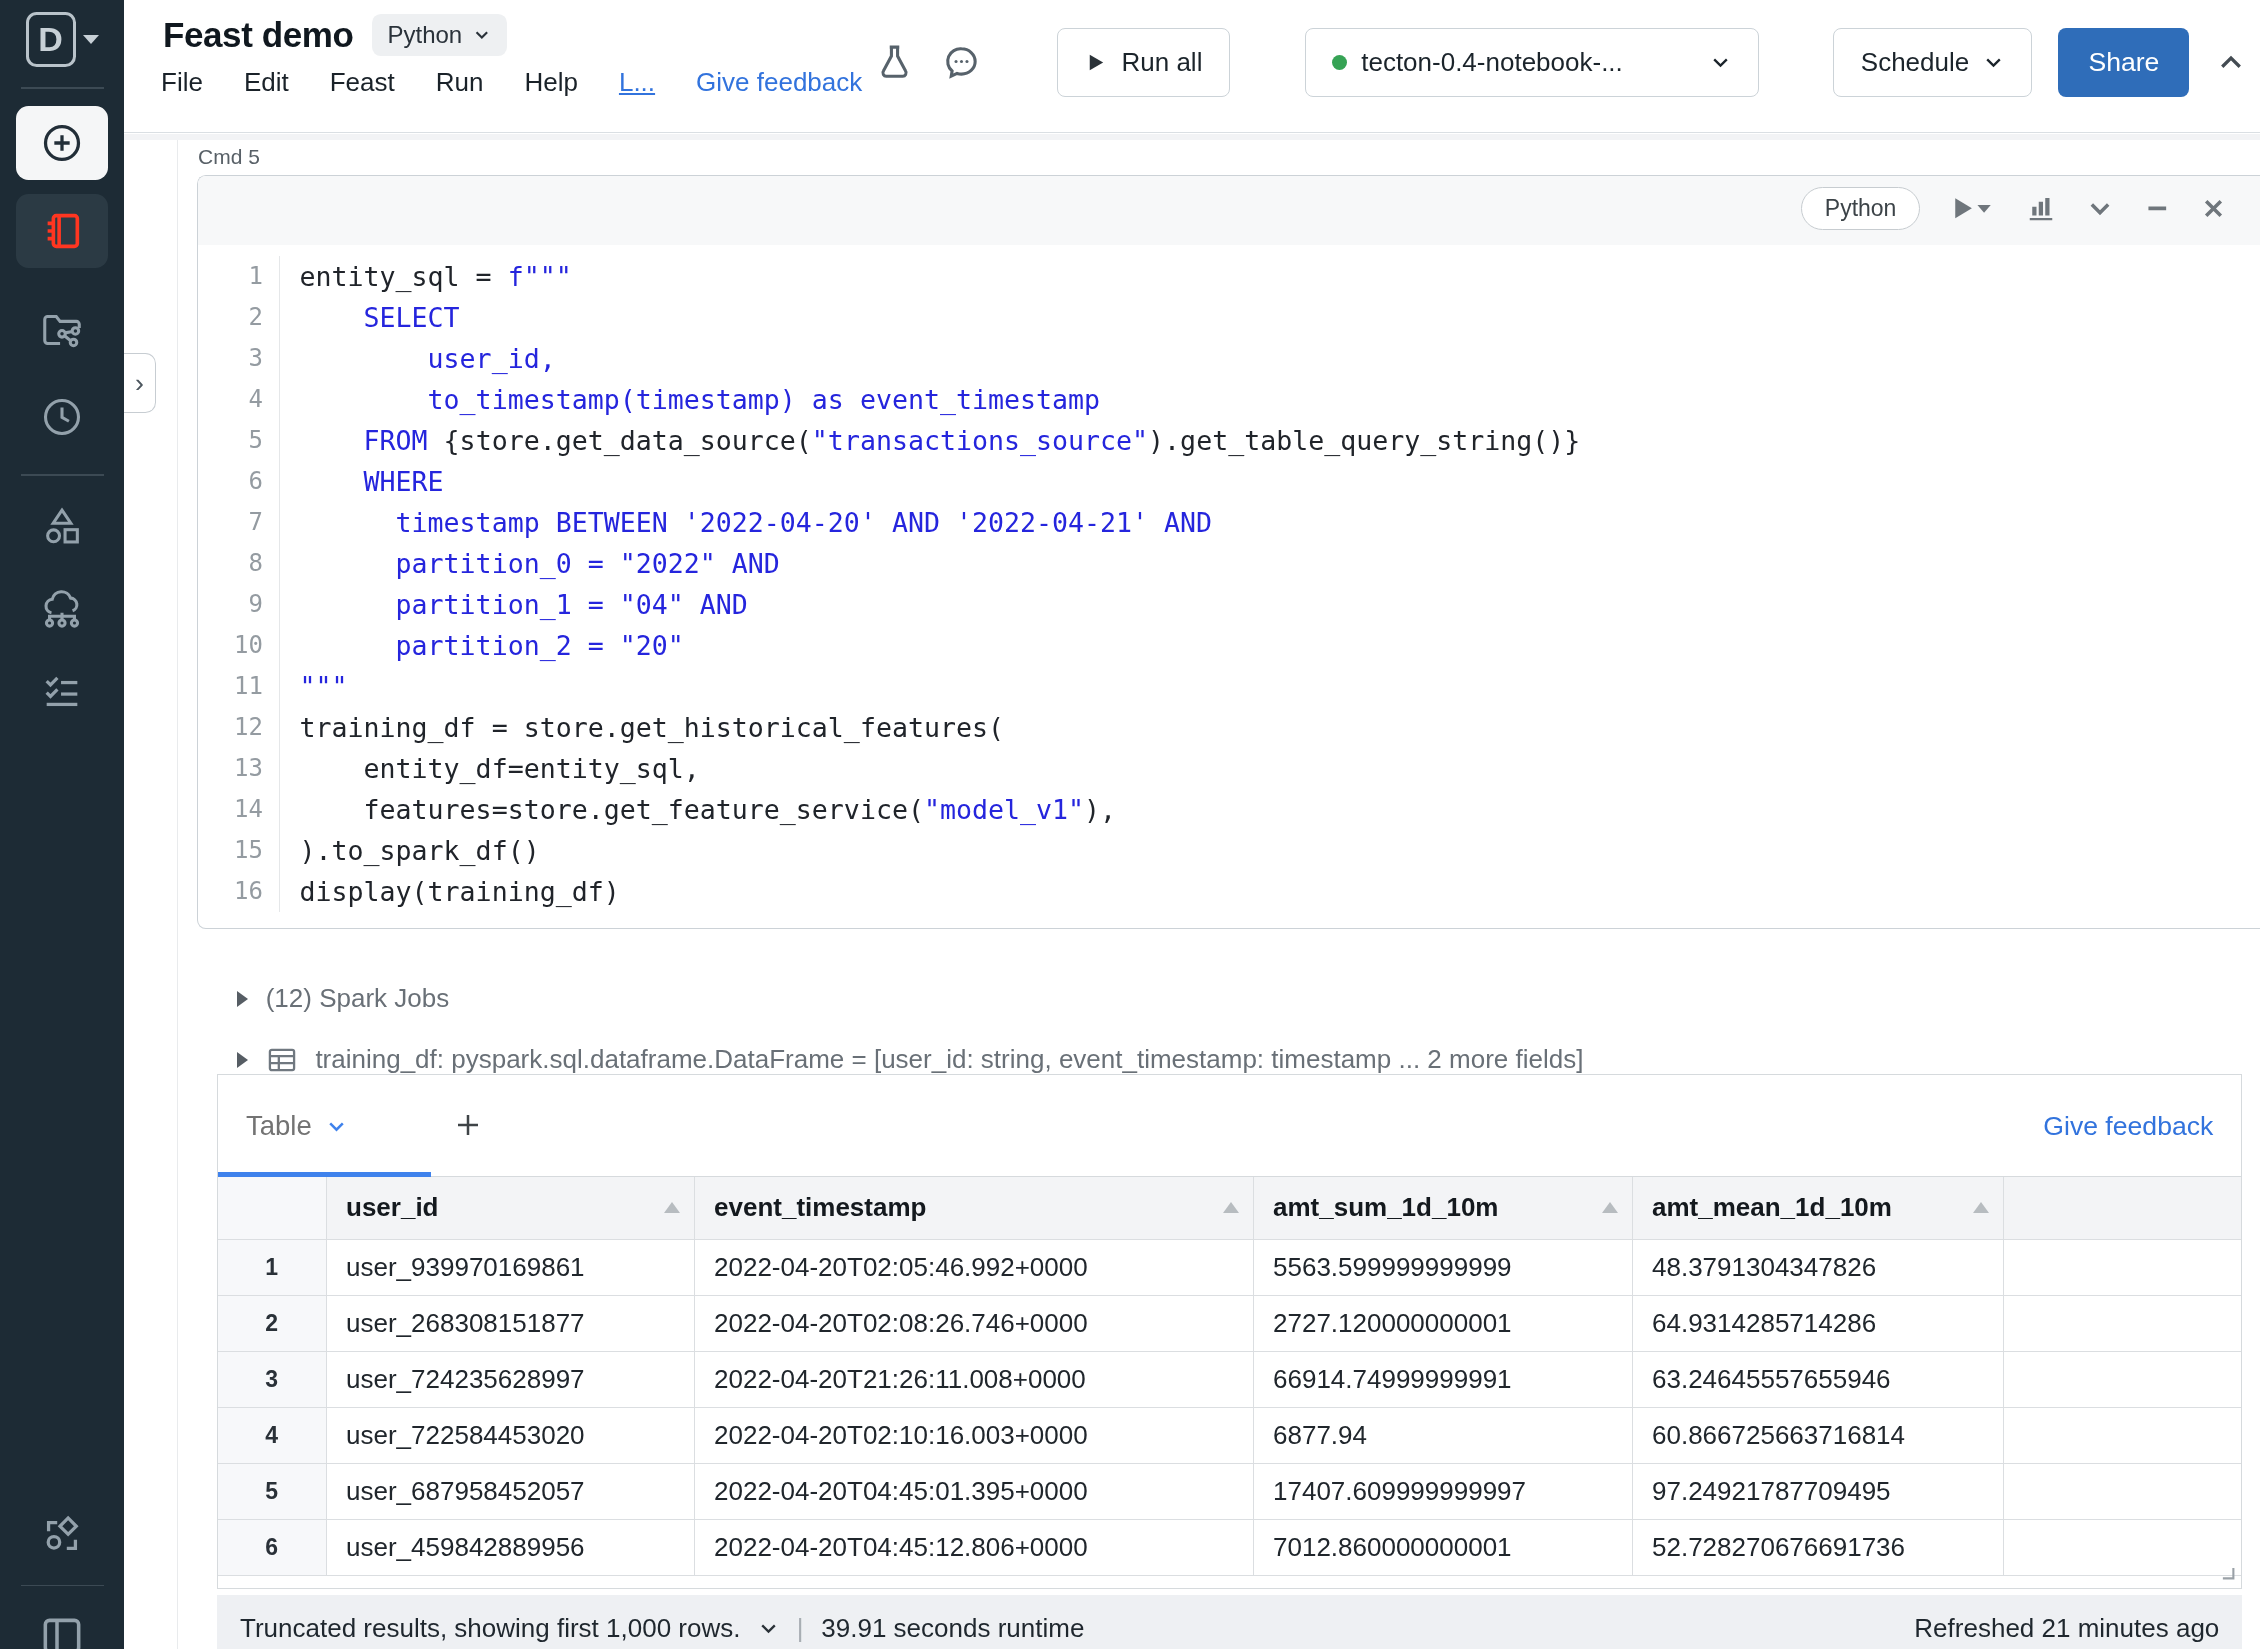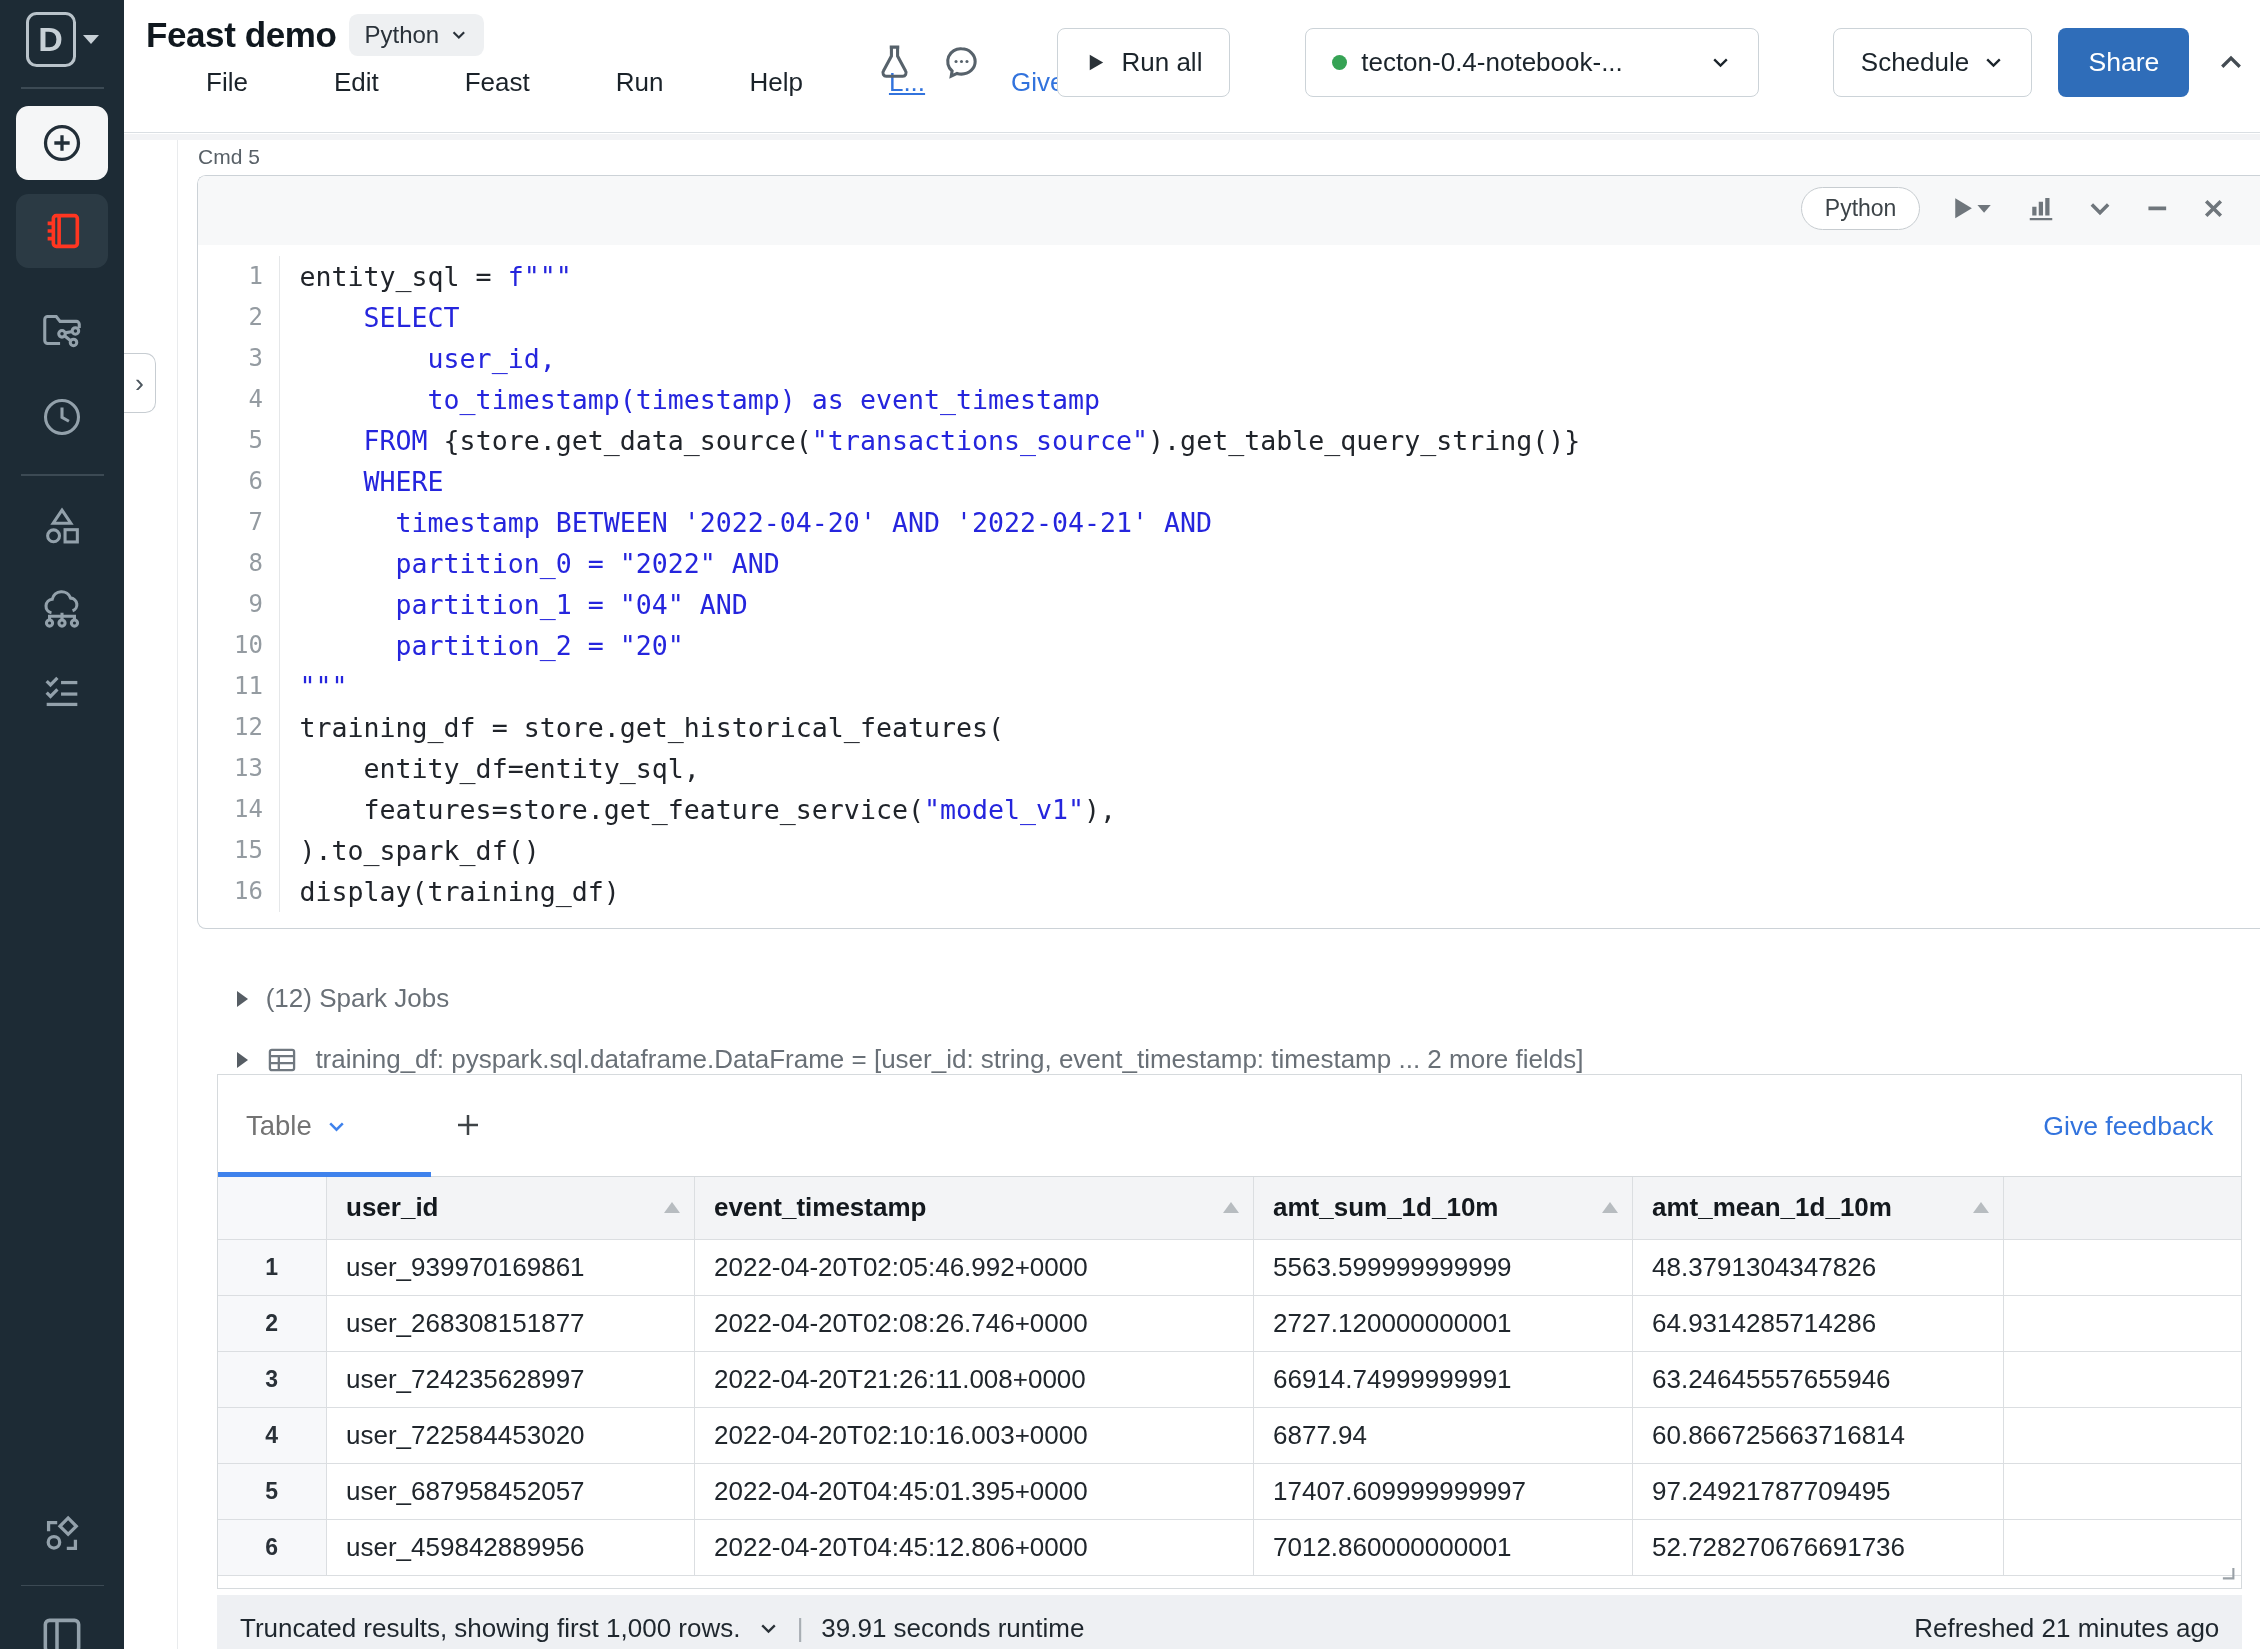--- a/index.html
+++ b/index.html
@@ -21,26 +21,26 @@
   .sidebar svg { display:block; }
 
   
   .expand-handle { position:absolute; left:124px; top:353px; width:32px; height:60px; background:#fff;
                    border:0.9px solid #c7cdd2; border-left:none; border-radius:0 10.6px 10.6px 0;
                    display:flex; align-items:center; justify-content:center; color:#4c565e; font-size:26.6px; z-index:5; }
 
   
   .main { position:absolute; left:124px; top:0; right:0; bottom:0; }
   .topbar { position:relative; height:133px; background:#fff; border-bottom:0.9px solid #dadfe3; }
-  .title-row { display:flex; align-items:center; gap:12px; padding-left:22px; padding-top:14px; }
+  .title-row { display:flex; align-items:center; gap:18px; padding-left:39px; padding-top:14px; }
   .nb-title { font-size:35px; font-weight:bold; color:#10181f; letter-spacing:-0.4px; }
   .lang-pill { background:#eef0f2; border-radius:8.9px; padding:7px 16px; font-size:24px; color:#2a323a;
                display:flex; align-items:center; gap:10.6px; }
   .menu-row { display:flex; align-items:center; gap:41px; padding-left:37px; margin-top:10.6px; font-size:26px; color:#1a2229; }
-  .menu-item { cursor:default;margin-left:45px; }
+  .menu-item { cursor:default; }
   .link-blue { color:#3273dd; }
   .link-underline { text-decoration:underline; }
   .topbar-actions { position:absolute; right:14px; top:28px; display:flex; align-items:center; gap:26.6px; }
   .tb-btn { height:69px; background:#fff; border:0.9px solid #ccd3d8; border-radius:8px; display:flex;
             align-items:center; gap:14px; font-size:26px; color:#1b242b; padding:0 26.6px;margin-left:48px; }
   .cluster-btn { width:454px; }
   .cluster-label { flex:1; white-space:nowrap; overflow:hidden; }
   .green-dot { width:15px; height:15px; border-radius:50%; background:#36a355; flex:none; }
   .share-btn { width:131px; height:69px; background:#2f6db9; border:none; border-radius:8px; color:#fff;
                font-size:26.6px; display:flex; align-items:center; justify-content:center; }

